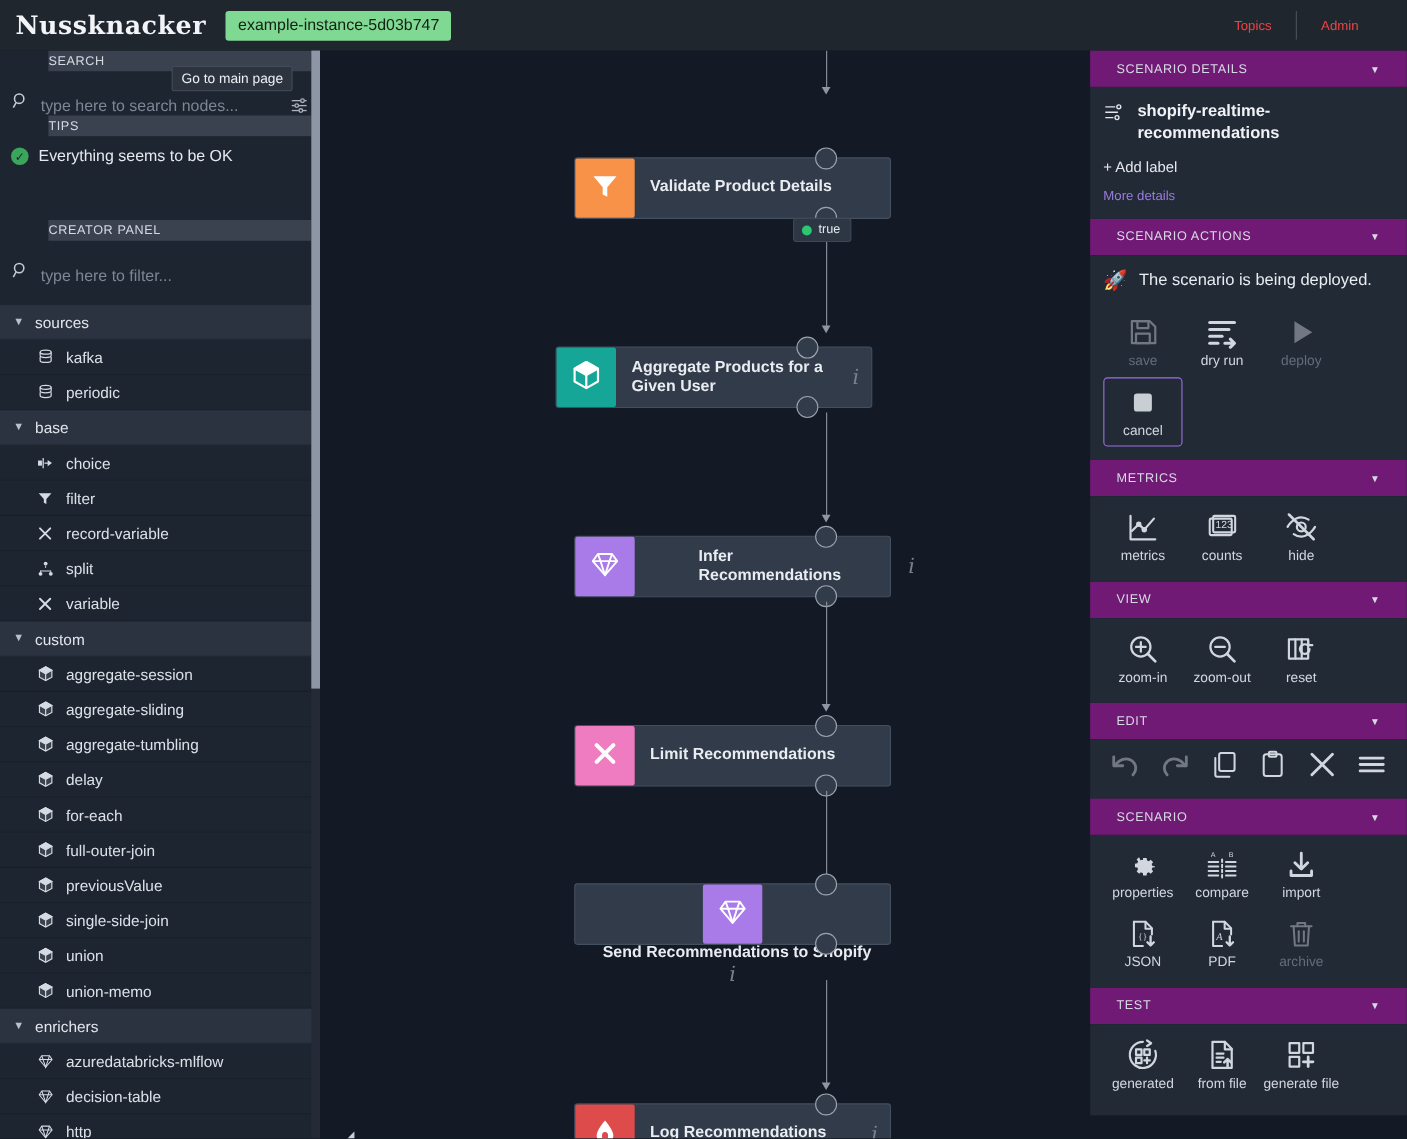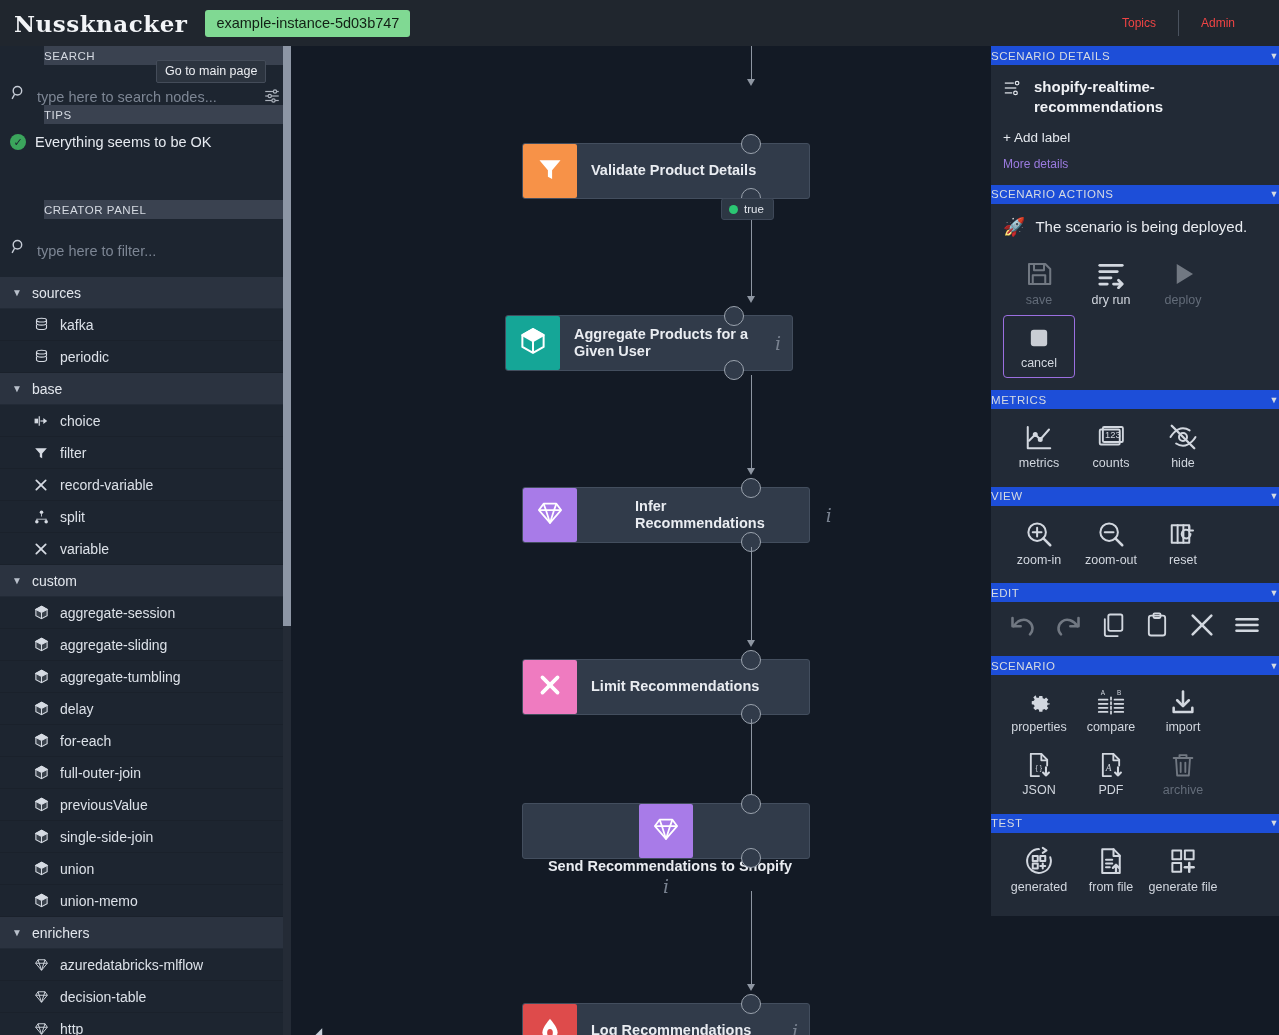--- a/index.html
+++ b/index.html
@@ -135,22 +135,22 @@
     position:absolute; left:22px; bottom:0px; width:10px; height:10px;
     color:#C9D0DA; font-size:12px;
   }
 
   
   #right-panel{
     position:absolute; left:991px; top:46px; width:288px; height:989px;
     background:#131A25;
   }
   .rp-head{
-    height:19px; background:#1d4ed8; display:flex; align-items:center;
-    padding:0 0; font-size:11.5px; letter-spacing:.55px; color:#D5DAE2;
+    height:33px; background:#701a75; display:flex; align-items:center;
+    padding:0 24px; font-size:11.5px; letter-spacing:.55px; color:#D5DAE2;
   }
   .rp-head .caret{ margin-left:auto; font-size:9px; }
   .rp-body{ background:#222A36; padding:10px 12px 12px; }
 
   .scn-title-row{ display:flex; gap:11px; align-items:flex-start; }
   .scn-title{ font-size:15px; font-weight:bold; color:#F0F2F6; line-height:1.35; }
   .addlabel{ margin-top:12px; font-size:13.5px; color:#E4E8EE; cursor:pointer; }
   .moredetails{ margin-top:12px; font-size:12px; color:#9B7BE0; cursor:pointer; }
 
   .deploy-msg{ display:flex; align-items:center; gap:10px; font-size:15px; color:#E9ECF1; padding:2px 0 12px; }

